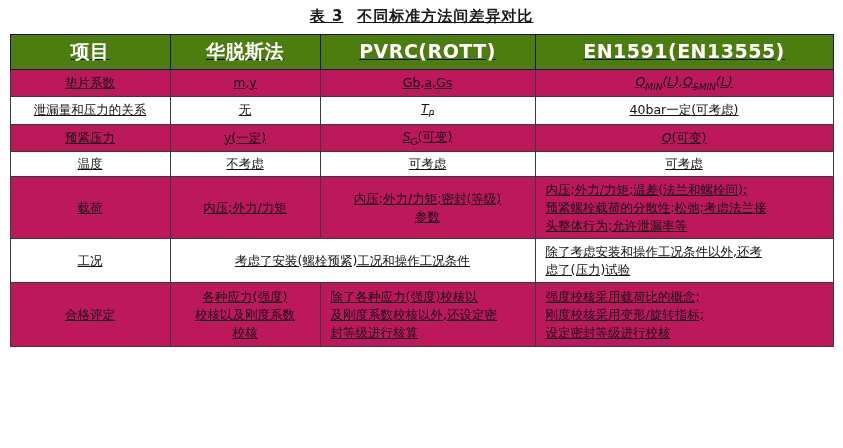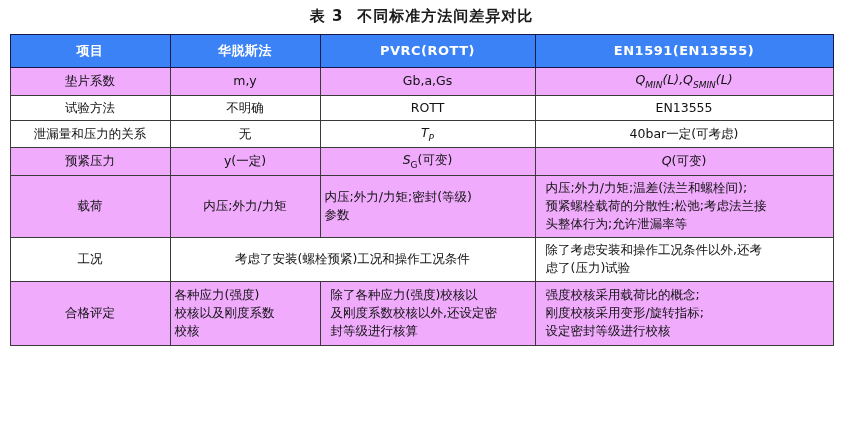--- a/index.html
+++ b/index.html
@@ -12,20 +12,21 @@
     height: 448px;
     font-family: "Liberation Sans", sans-serif;
     color: #111111;
     overflow: hidden;
   }
   .page {
     width: 843px;
     height: 448px;
     position: relative;
     box-sizing: border-box;
+    text-decoration: underline;
   }
   .caption {
     text-align: center;
     font-size: 15px;
     font-weight: bold;
     letter-spacing: 1px;
     padding: 7px 0 8px 0;
     color: #1a1a1a;
     font-family: "DejaVu Sans", "Liberation Sans", sans-serif;
   }
@@ -42,51 +43,51 @@
     border: 1px solid #3a3a3a;
     text-align: center;
     vertical-align: middle;
     font-size: 12.5px;
     line-height: 1.45;
     padding: 3px 4px;
     font-family: "DejaVu Sans", "Liberation Sans", sans-serif;
     color: #121212;
   }
   table.cmp thead th {
-    background: #3b82f6;
+    background: #4d7c0f;
     color: #ffffff;
     font-weight: bold;
-    font-size: 13px;
+    font-size: 19px;
     height: 26px;
     letter-spacing: 0.5px;
     border: 1px solid #151a4a;
   }
   table.cmp tbody tr.shade td {
-    background: #f0abfc;
+    background: #be185d;
   }
   table.cmp tbody tr.plain td {
     background: #ffffff;
   }
   .col0 { width: 160px; }
   .col1 { width: 150px; }
   .col2 { width: 215px; }
   .col3 { width: 298px; }
   .cell-left {
     text-align: left;
     padding-left: 8px;
   }
   .sub { font-size: 9px; vertical-align: sub; }
   .ital { font-style: italic; margin-top: 25px; }
   .r-h  { height: 24px; }
   .r-load { height: 62px; }
   .r-cond { height: 44px; }
   .r-eval { height: 64px; }
   .multi {
     display: block;
-    text-align: left;
+    text-align: center;
   }
   .multi.left {
     text-align: left;
     padding-left: 6px;
   }
 </style>
 </head>
 <body>
 
 <div class="page">
@@ -114,42 +115,42 @@
 
       <tr class="shade r-h">
         <td>垫片系数</td>
         <td>m,y</td>
         <td>Gb,a,Gs</td>
         <td class="ital">
           <span>Q<span class="sub">MIN</span>(<span class="ital">L</span>),Q<span class="sub">SMIN</span>(<span class="ital">L</span>)</span>
         </td>
       </tr>
 
-      <tr class="plain r-h">
-        <td>试验方法</td>
-        <td>不明确</td>
-        <td>ROTT</td>
-        <td>EN13555</td>
-      </tr>
 
 
       <tr class="plain r-h">
         <td>泄漏量和压力的关系</td>
         <td>无</td>
         <td class="ital">T<span class="sub">P</span></td>
         <td>40bar一定(可考虑)</td>
       </tr>
 
       <tr class="shade r-h">
         <td>预紧压力</td>
         <td>y(一定)</td>
         <td><span class="ital">S</span><span class="sub">G</span>(可变)</td>
         <td><span class="ital">Q</span>(可变)</td>
       </tr>
 
+      <tr class="plain r-h">
+        <td>温度</td>
+        <td>不考虑</td>
+        <td>可考虑</td>
+        <td>可考虑</td>
+      </tr>
 
       <tr class="shade r-load">
         <td>载荷</td>
         <td>内压;外力/力矩</td>
         <td>
           <span class="multi">内压;外力/力矩;密封(等级)</span>
           <span class="multi">参数</span>
         </td>
         <td class="cell-left">
           <span class="multi left">内压;外力/力矩;温差(法兰和螺栓间);</span>

